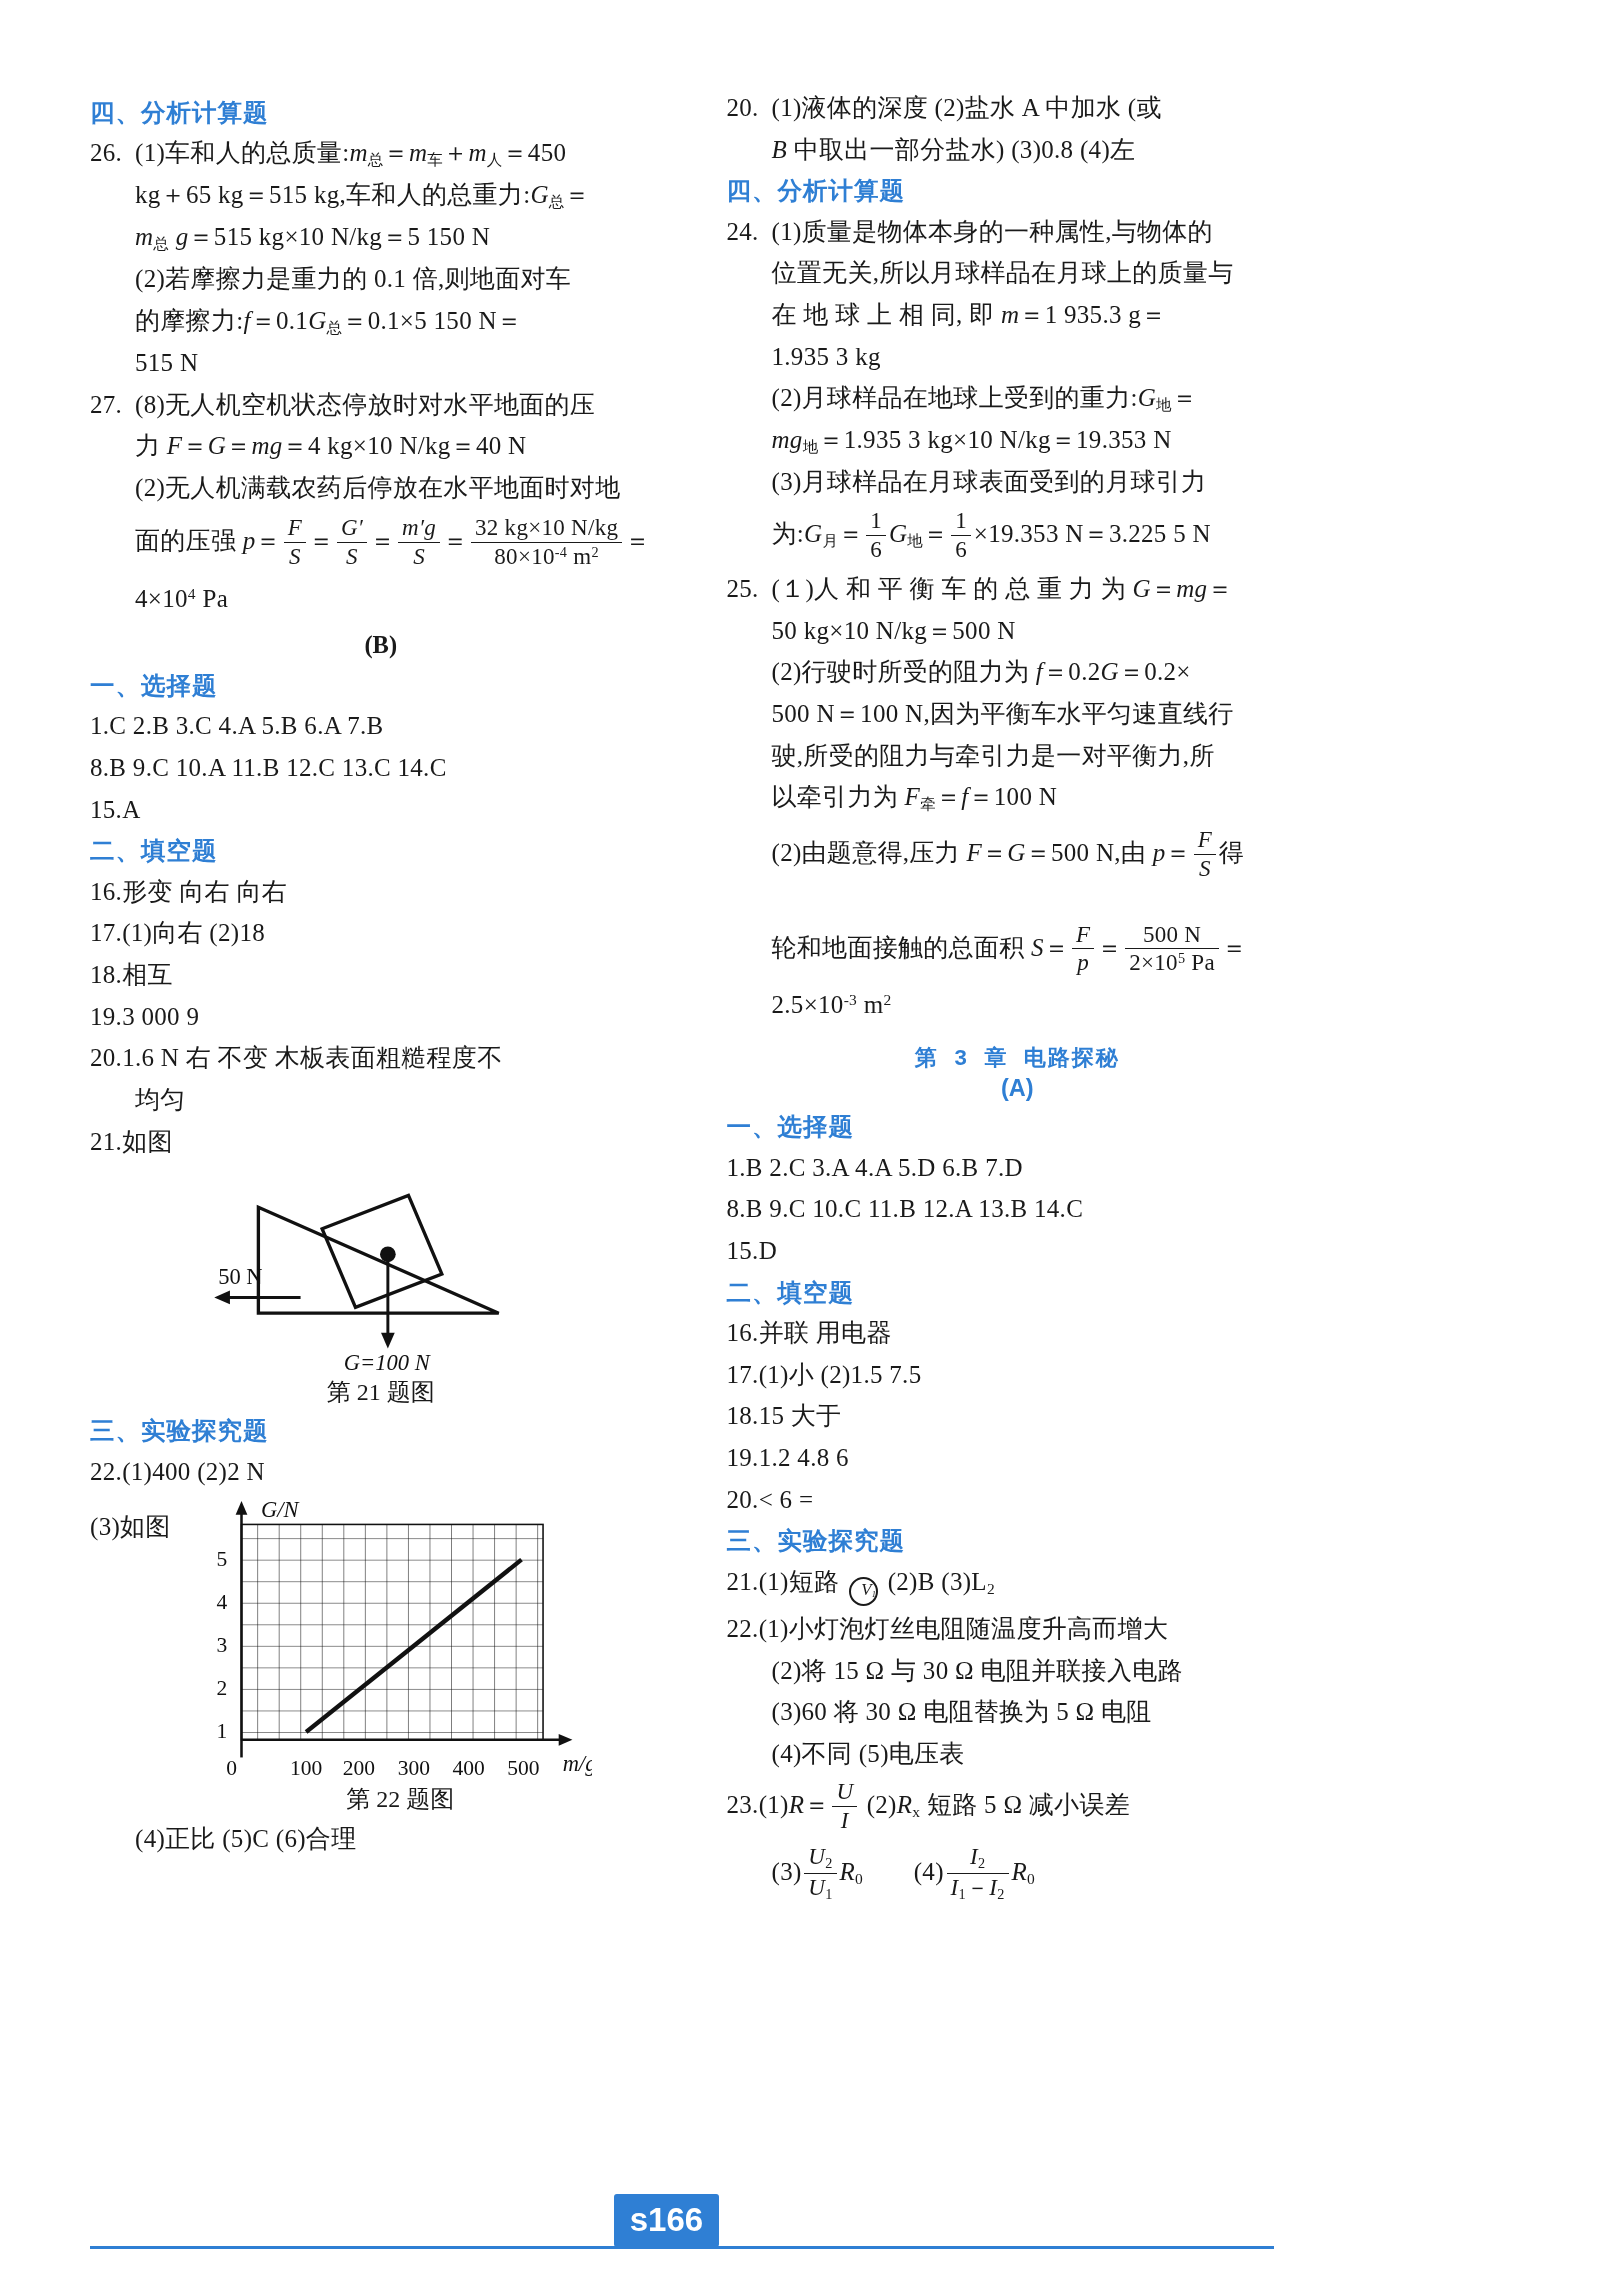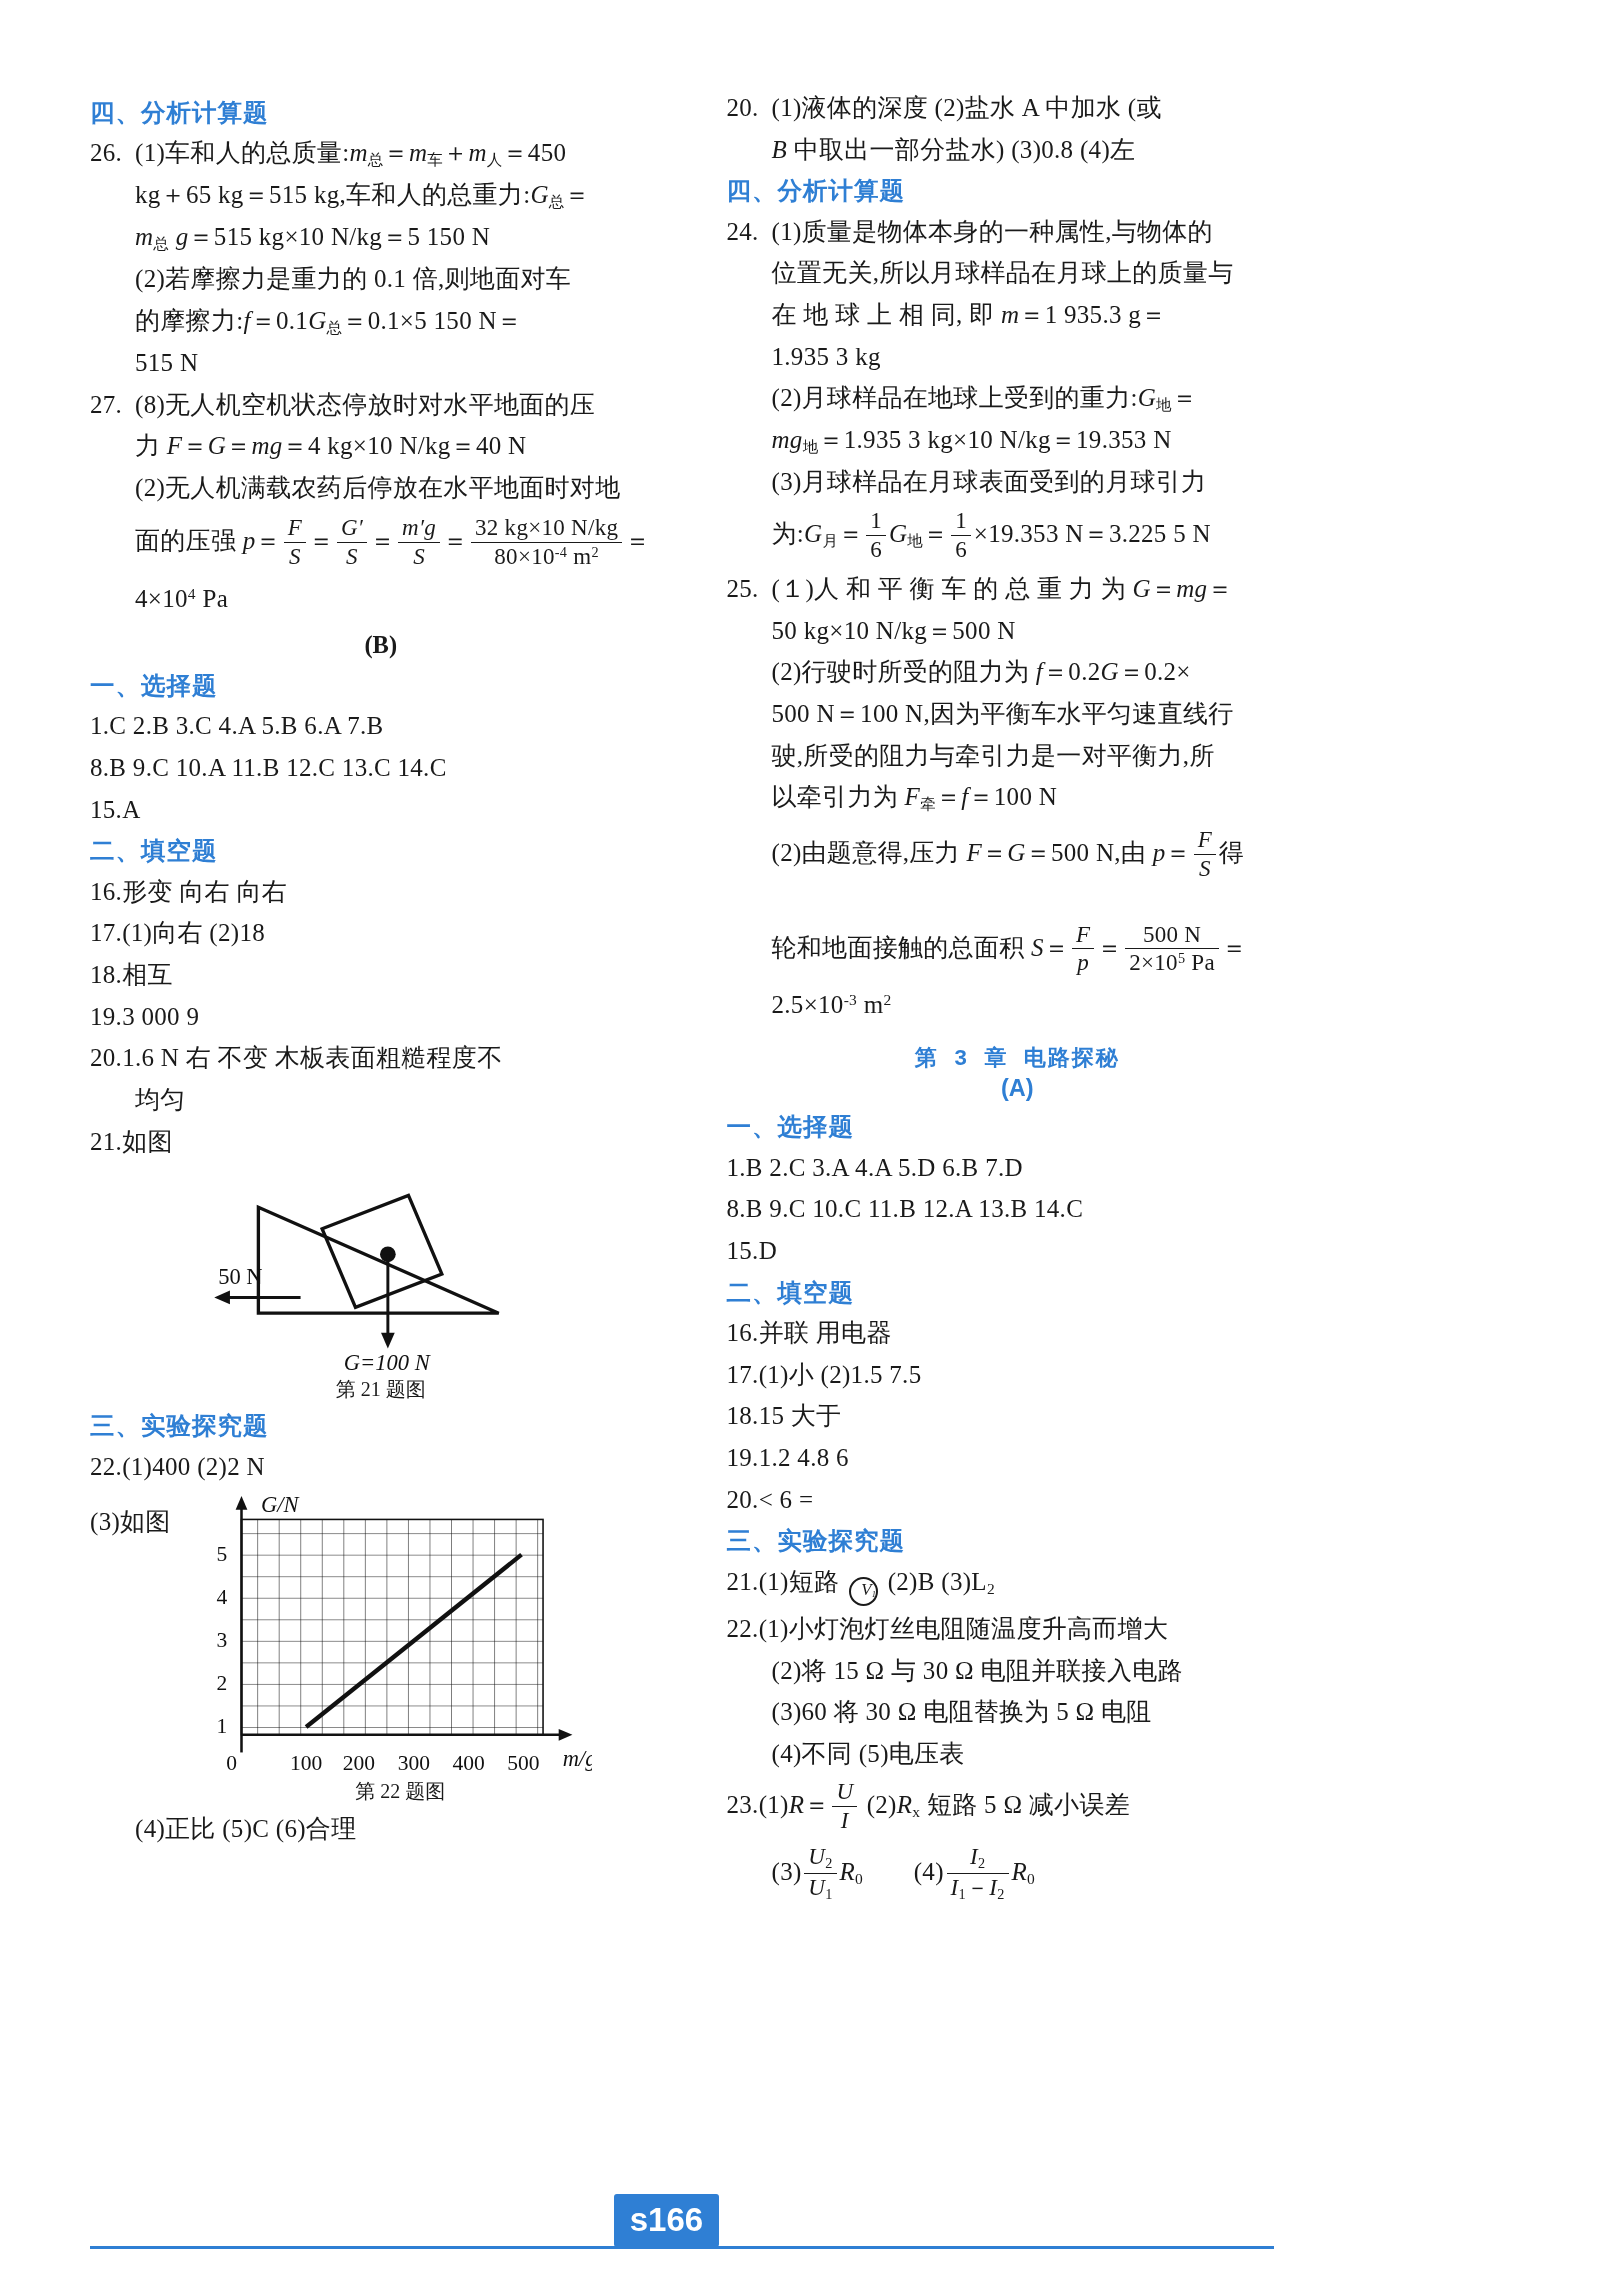--- a/index.html
+++ b/index.html
@@ -107,21 +107,21 @@
     white-space: nowrap;
   }
   .frac .bot {
     display: block;
     padding: 1px 3.9px 0 3.9px;
     font-size: 0.92em;
     white-space: nowrap;
   }
   .figcap-blk {
     text-align: center;
-    font-size: 20px;
+    font-size: 24px;
     color: #1a1a1a;
     margin-top: 2px;
   }
   .fig-wrap {
     margin: 7.8px 0 0 0;
     display: flex;
     justify-content: center;
   }
   .pagenum {
     position: absolute;

